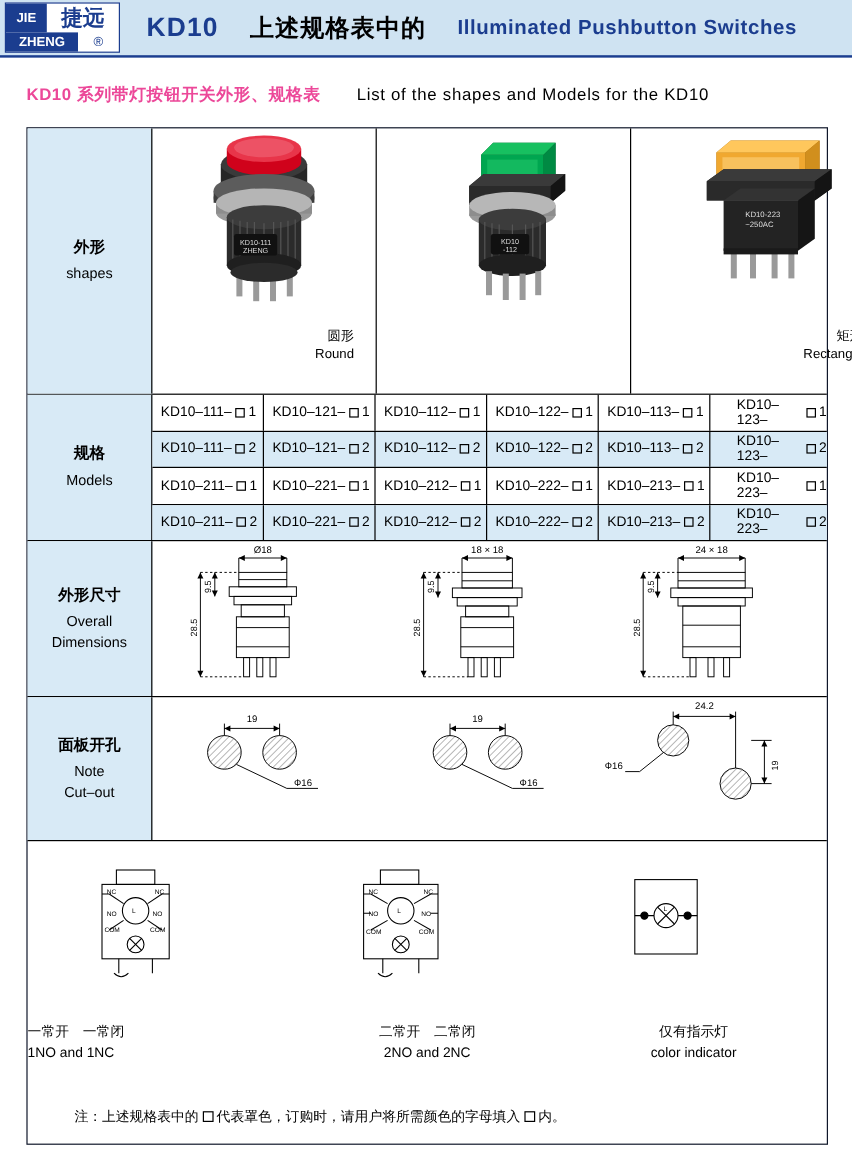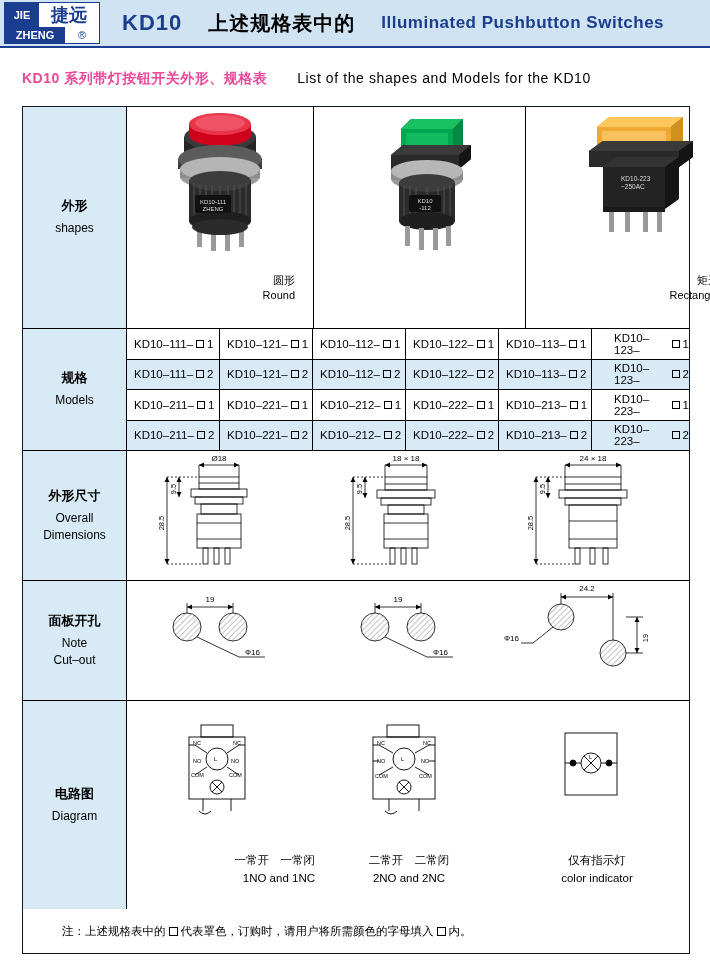--- a/index.html
+++ b/index.html
@@ -702,24 +702,20 @@
               <text x="145" y="57" font-size="7.5" text-anchor="middle" font-family="Liberation Sans, sans-serif" transform="rotate(-90 145 57)">19</text>
               <text x="16" y="60" font-size="8" text-anchor="end" font-family="Liberation Sans, sans-serif">Ф16</text>
             </svg>
           </div>
 
         </div>
       </div>
     </div>
 
     <div class="row diag-row">
-      <div class="lbl">
-        <div class="cn">电路图</div>
-        <div class="en">Diagram</div>
-      </div>
       <div class="cell">
         <div class="three">
 
           <div class="third">
             <svg width="188" height="206" viewBox="0 0 188 206">
               <g stroke="#000" fill="none" stroke-width="0.9">
                 <rect x="62" y="36" width="56" height="62"></rect>
                 <rect x="74" y="24" width="32" height="12"></rect>
                 <circle cx="90" cy="58" r="11"></circle>
                 <line x1="68" y1="44" x2="80" y2="52"></line>
@@ -738,21 +734,21 @@
                 <path d="M72 110 q6 6 12 0"></path>
               </g>
               <text x="66" y="44" font-size="5.5" font-family="Liberation Sans, sans-serif">NC</text>
               <text x="106" y="44" font-size="5.5" font-family="Liberation Sans, sans-serif">NC</text>
               <text x="66" y="62" font-size="5.5" font-family="Liberation Sans, sans-serif">NO</text>
               <text x="104" y="62" font-size="5.5" font-family="Liberation Sans, sans-serif">NO</text>
               <text x="64" y="76" font-size="5.5" font-family="Liberation Sans, sans-serif">COM</text>
               <text x="102" y="76" font-size="5.5" font-family="Liberation Sans, sans-serif">COM</text>
               <text x="87" y="60" font-size="5.5" font-family="Liberation Sans, sans-serif">L</text>
             </svg>
-            <div style="position:absolute; left:0; top:150px; width:100%; text-align:right; font-size:11.5px; line-height:1.6;">
+            <div style="position:absolute; left:0; top:150px; width:100%; text-align:left; font-size:11.5px; line-height:1.6;">
               <div>一常开　一常闭</div>
               <div>1NO and 1NC</div>
             </div>
           </div>
 
           <div class="third">
             <svg width="188" height="206" viewBox="0 0 188 206">
               <g stroke="#000" fill="none" stroke-width="0.9">
                 <rect x="58" y="36" width="62" height="62"></rect>
                 <rect x="72" y="24" width="32" height="12"></rect>

